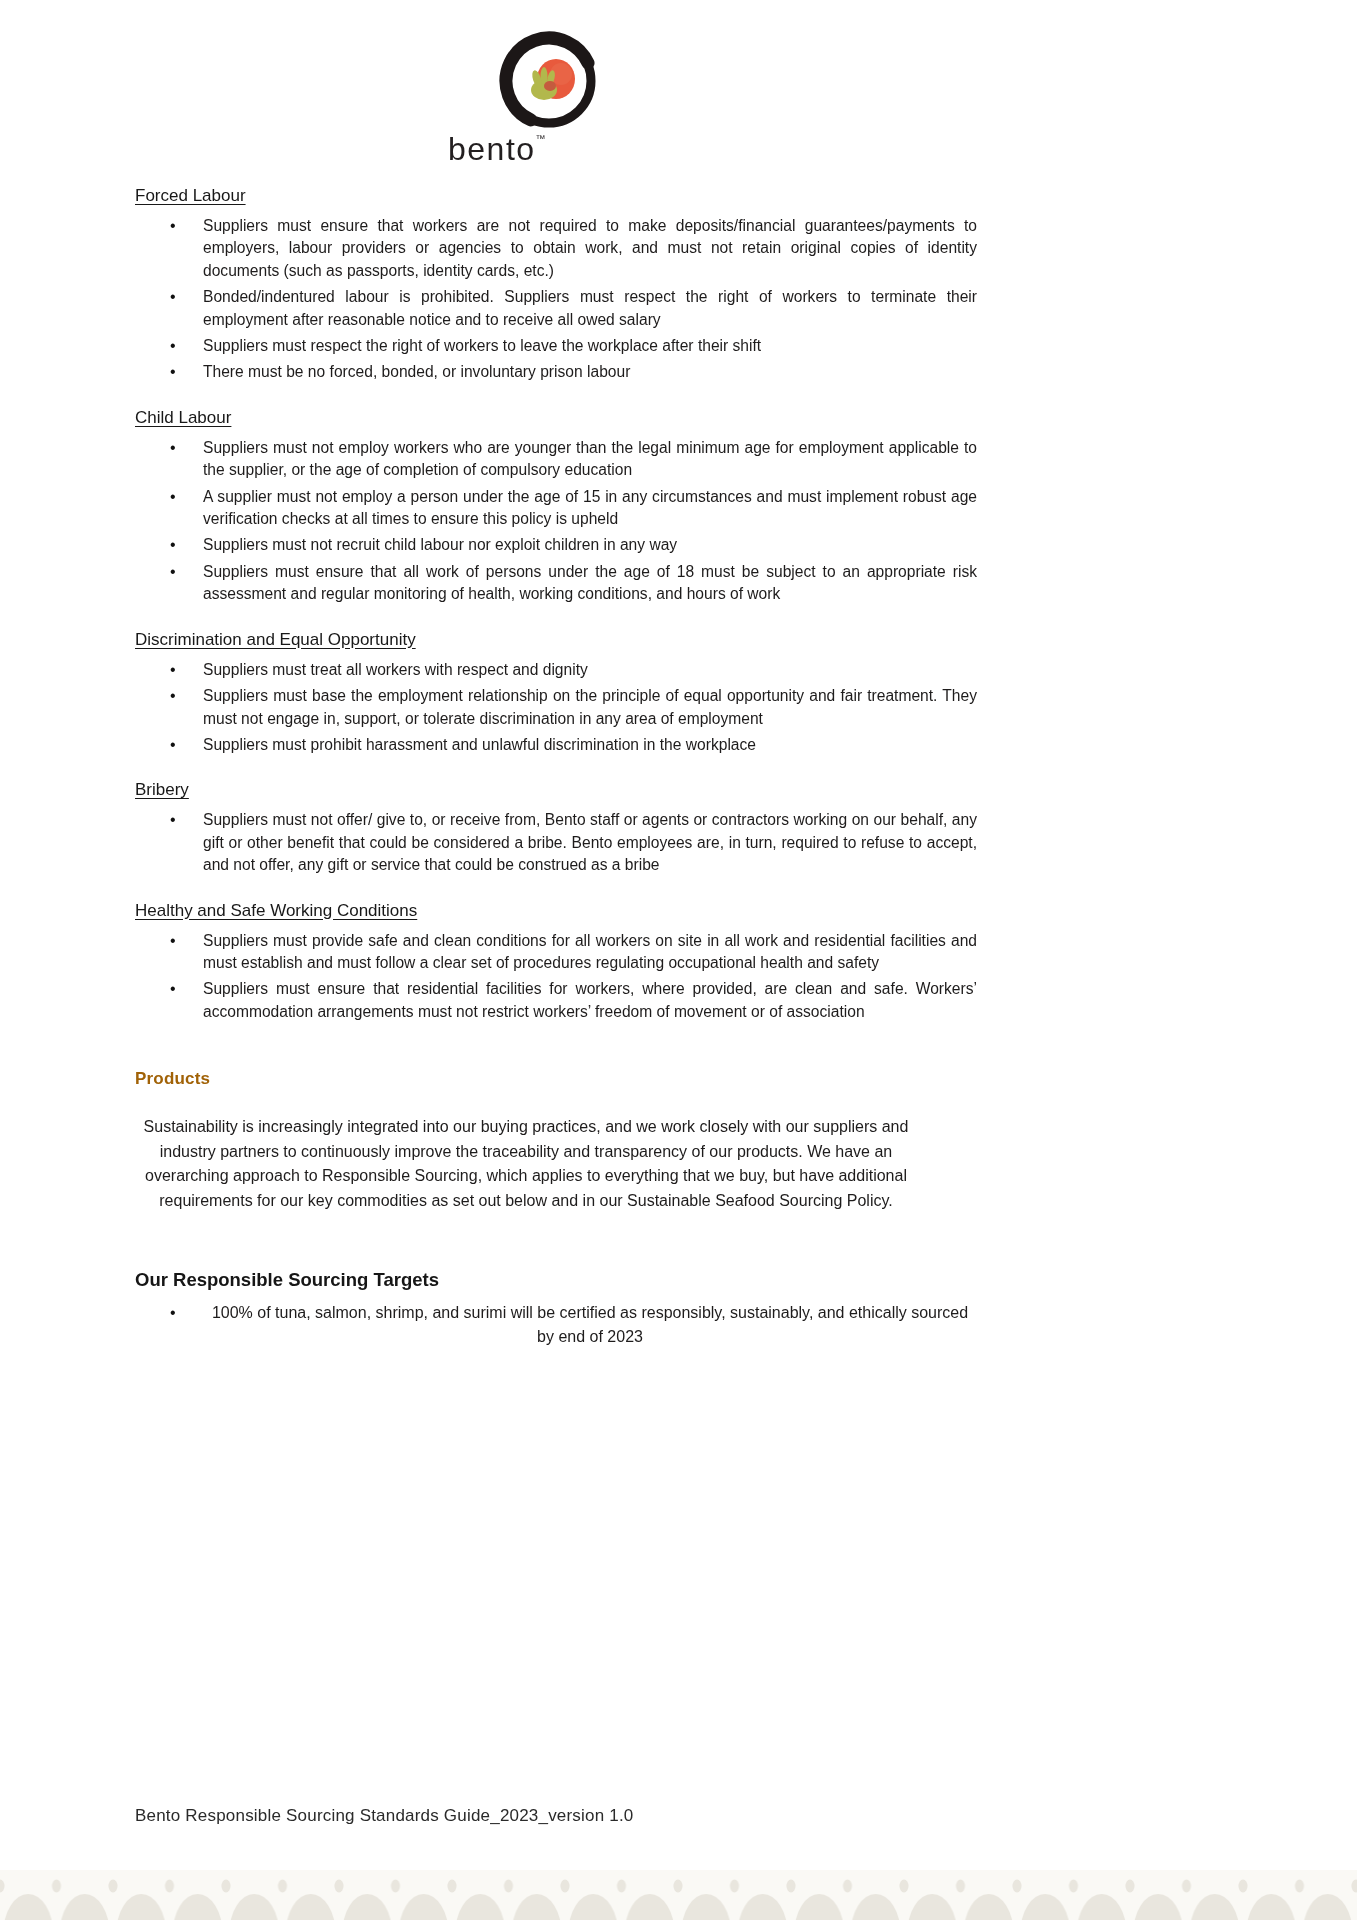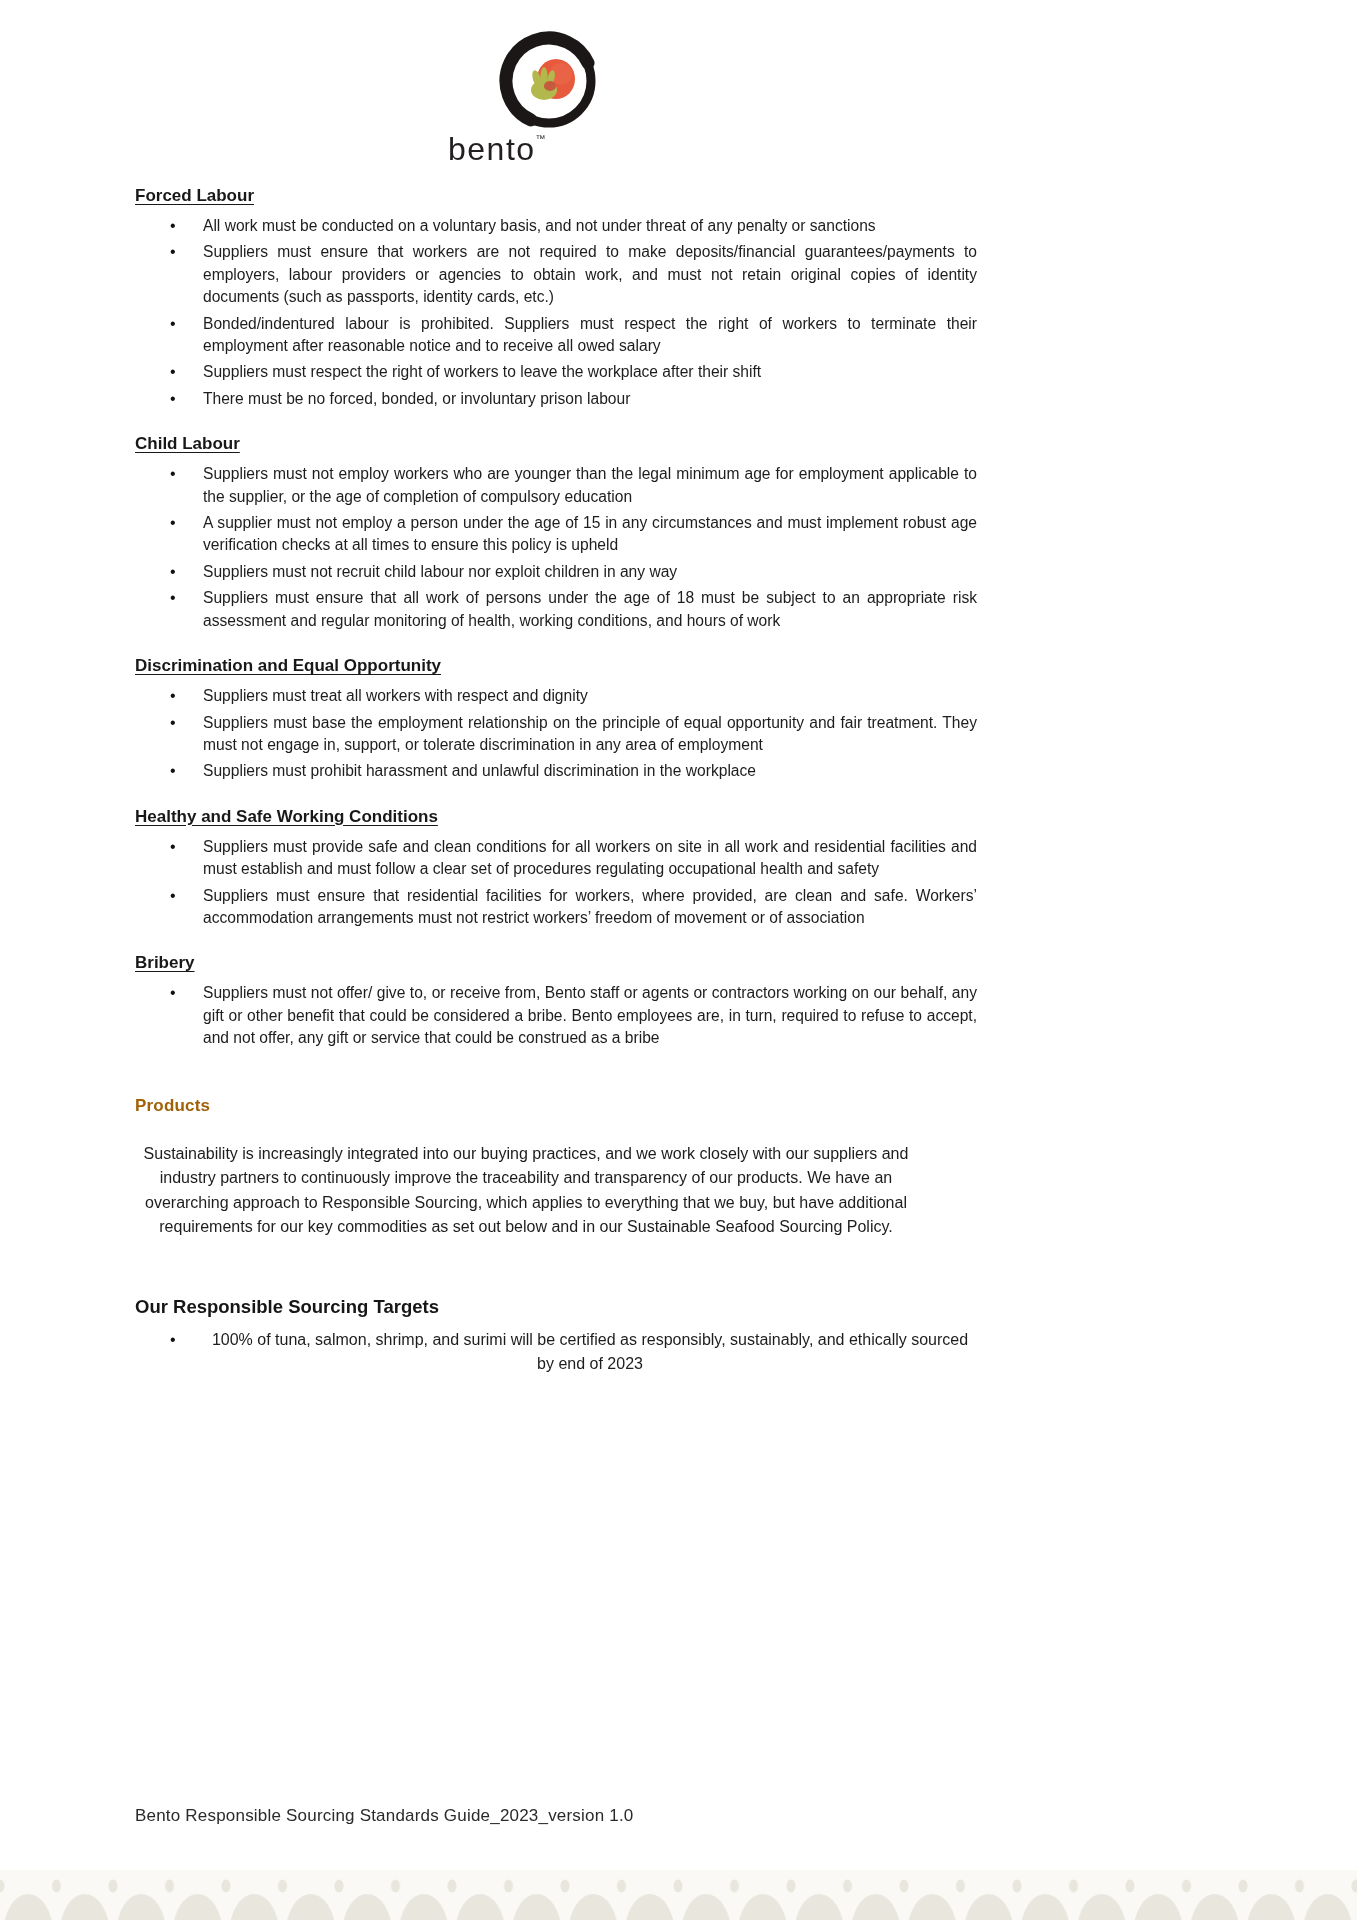--- a/index.html
+++ b/index.html
@@ -11,21 +11,21 @@
   .logo-wrap{width:200px;margin:0 auto 2px auto;text-align:left;transform:translateX(-8px);}
   .logo-wrap svg{display:block;margin:0 auto;}
   .wordmark{
     font-size:32px;letter-spacing:1.5px;color:#231f20;line-height:26px;margin-top:-8px;
     font-weight:500;
   }
   .tm{font-size:10px;vertical-align:18px;letter-spacing:0;}
   .section{margin-top:24px;}
   .section:first-of-type{margin-top:0;}
   .section-heading{
-    font-size:17px;font-weight:700;color:#181818;
+    font-size:17px;font-weight:400;color:#181818;
     text-decoration:underline;text-underline-offset:3px;
     margin:0 0 9px 0;
   }
   ul.bullets{margin:0;padding:0 0 0 68px;list-style:none;}
   ul.bullets li{
     position:relative;font-size:15.6px;line-height:22.4px;margin-bottom:4px;
     text-align:justify;
   }
   ul.bullets li::before{
     content:"\2022";position:absolute;left:-33px;top:0;font-size:16px;color:#111;
@@ -58,21 +58,20 @@
       <ellipse cx="91" cy="46" rx="3.5" ry="9" fill="#b2b84c"></ellipse>
       <ellipse cx="98" cy="48" rx="3.5" ry="8" fill="#b2b84c" transform="rotate(14 98 48)"></ellipse>
       <ellipse cx="97" cy="56" rx="6" ry="5" fill="#c55b3e"></ellipse>
     </svg>
     <div class="wordmark"><span>bento</span><span class="tm">™</span></div>
   </div>
 
   <div class="section">
     <div class="section-heading">Forced Labour</div>
     <ul class="bullets">
-      <li>All work must be conducted on a voluntary basis, and not under threat of any penalty or sanctions</li>
       <li>Suppliers must ensure that workers are not required to make deposits/financial guarantees/payments to employers, labour providers or agencies to obtain work, and must not retain original copies of identity documents (such as passports, identity cards, etc.)</li>
       <li>Bonded/indentured labour is prohibited. Suppliers must respect the right of workers to terminate their employment after reasonable notice and to receive all owed salary</li>
       <li>Suppliers must respect the right of workers to leave the workplace after their shift</li>
       <li>There must be no forced, bonded, or involuntary prison labour</li>
     </ul>
   </div>
 
   <div class="section">
     <div class="section-heading">Child Labour</div>
     <ul class="bullets">
@@ -86,31 +85,31 @@
   <div class="section">
     <div class="section-heading">Discrimination and Equal Opportunity</div>
     <ul class="bullets">
       <li>Suppliers must treat all workers with respect and dignity</li>
       <li>Suppliers must base the employment relationship on the principle of equal opportunity and fair treatment. They must not engage in, support, or tolerate discrimination in any area of employment</li>
       <li>Suppliers must prohibit harassment and unlawful discrimination in the workplace</li>
     </ul>
   </div>
 
   <div class="section">
+    <div class="section-heading">Bribery</div>
+    <ul class="bullets">
+      <li>Suppliers must not offer/ give to, or receive from, Bento staff or agents or contractors working on our behalf, any gift or other benefit that could be considered a bribe. Bento employees are, in turn, required to refuse to accept, and not offer, any gift or service that could be construed as a bribe</li>
+    </ul>
+  </div>
+
+  <div class="section">
     <div class="section-heading">Healthy and Safe Working Conditions</div>
     <ul class="bullets">
       <li>Suppliers must provide safe and clean conditions for all workers on site in all work and residential facilities and must establish and must follow a clear set of procedures regulating occupational health and safety</li>
       <li>Suppliers must ensure that residential facilities for workers, where provided, are clean and safe. Workers’ accommodation arrangements must not restrict workers’ freedom of movement or of association</li>
-    </ul>
-  </div>
-
-  <div class="section">
-    <div class="section-heading">Bribery</div>
-    <ul class="bullets">
-      <li>Suppliers must not offer/ give to, or receive from, Bento staff or agents or contractors working on our behalf, any gift or other benefit that could be considered a bribe. Bento employees are, in turn, required to refuse to accept, and not offer, any gift or service that could be construed as a bribe</li>
     </ul>
   </div>
 
   <h1 class="products-title">Products</h1>
   <p class="intro">Sustainability is increasingly integrated into our buying practices, and we work closely with our suppliers and industry partners to continuously improve the traceability and transparency of our products.  We have an overarching approach to Responsible Sourcing, which applies to everything that we buy, but have additional requirements for our key commodities as set out below and in our Sustainable Seafood Sourcing Policy.</p>
 
   <h2 class="targets-title">Our Responsible Sourcing Targets</h2>
   <ul class="bullets loose">
     <li>100% of tuna, salmon, shrimp, and surimi will be certified as responsibly, sustainably, and ethically sourced by end of 2023</li>
   </ul>

